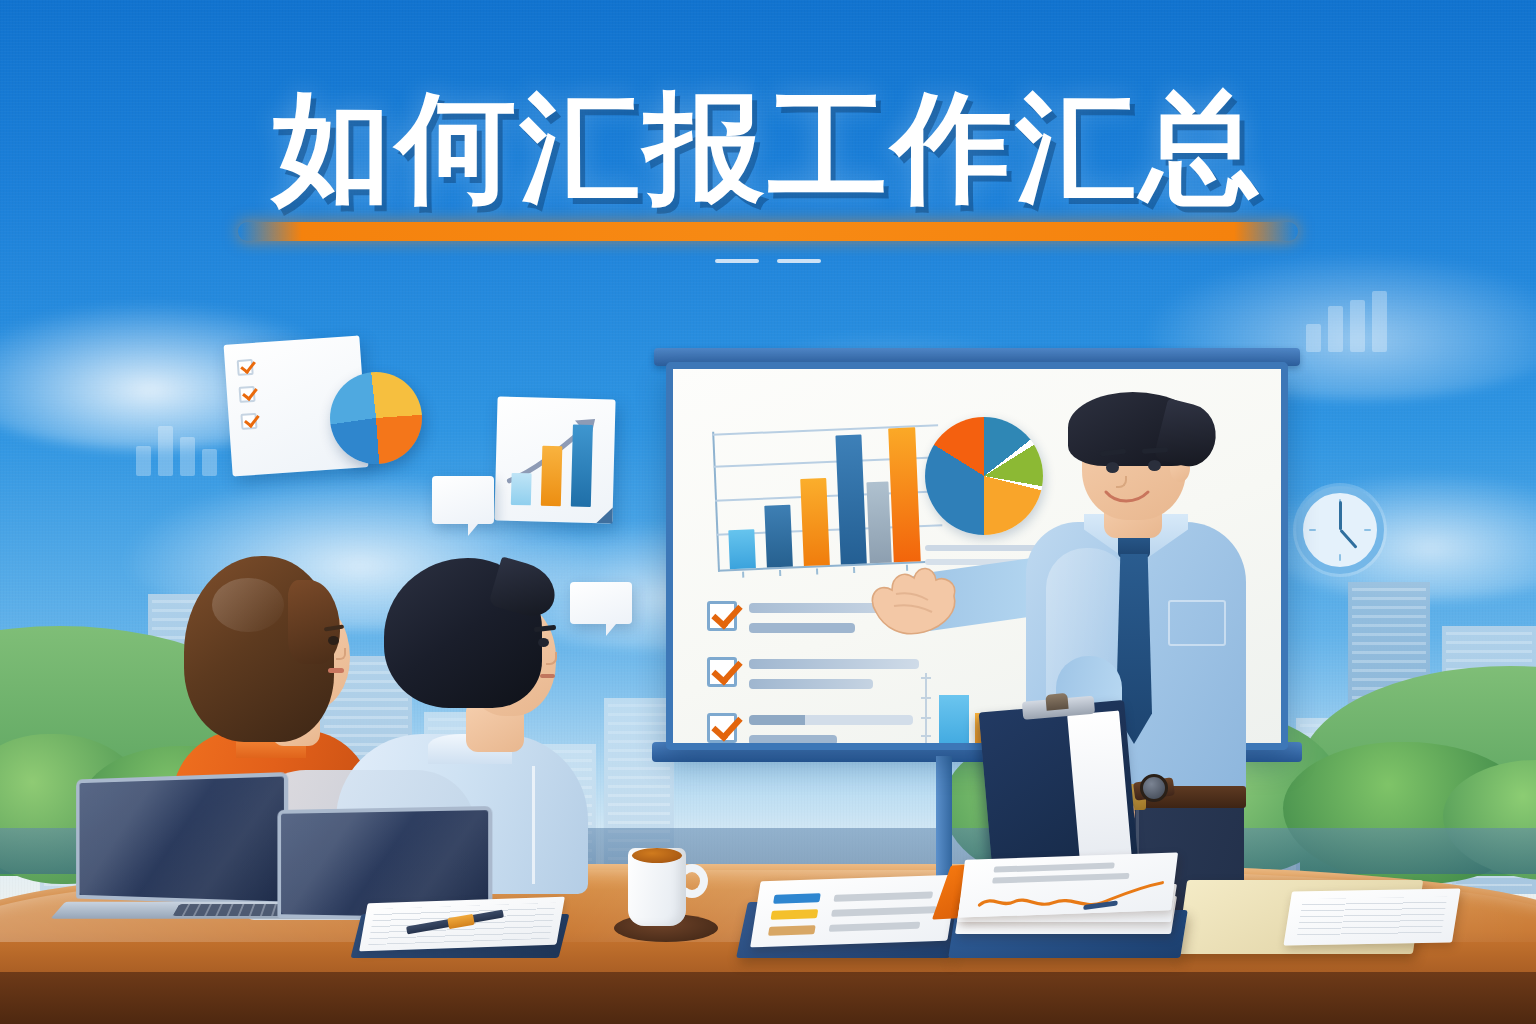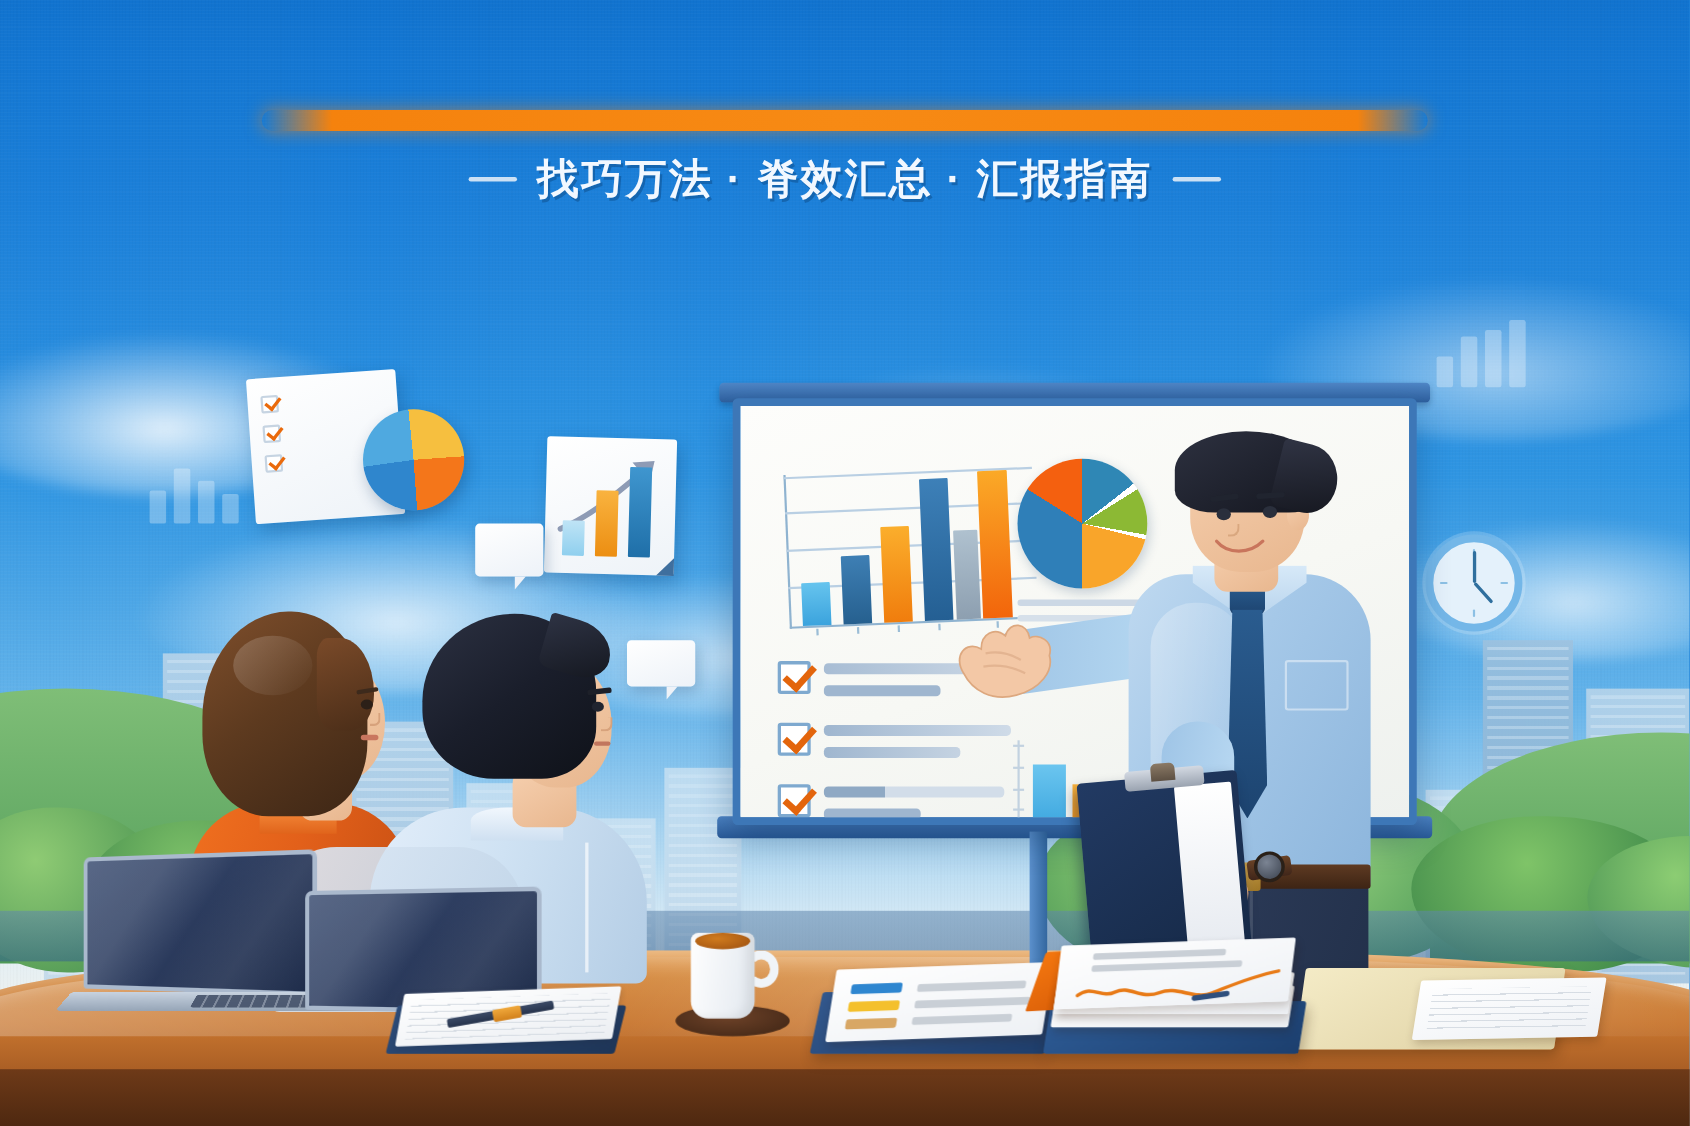--- a/index.html
+++ b/index.html
@@ -377,24 +377,24 @@
   <div class="treeband" style="left:64%; right:-40px; bottom:140px;">
     <div class="blob" style="left:-40px; bottom:0;  width:220px; height:150px; background:radial-gradient(circle at 40% 30%,#8ecf76,#3b874c);"></div>
     <div class="blob" style="left:120px; bottom:8px; width:240px; height:164px; background:radial-gradient(circle at 40% 28%,#9cd681,#3f8f50);"></div>
     <div class="blob" style="left:300px; bottom:0;  width:250px; height:142px; background:radial-gradient(circle at 42% 30%,#7fc468,#2f7a42);"></div>
     <div class="blob" style="left:460px; bottom:4px; width:200px; height:120px; background:radial-gradient(circle at 40% 30%,#8ccd73,#37824a);"></div>
   </div>
 
   <div class="wall-rail"></div>
 
   <div class="title-wrap">
+    <div class="title">如何汇报工作汇总</div>
     <div class="title-underline"></div>
     <div class="sub-row">
       <span class="sub-dash"></span>
-      <span class="subtitle">找巧万法 · 脊效汇总 · 汇报指南</span>
       <span class="sub-dash"></span>
     </div>
   </div>
 
   <div class="float ghost-bars" style="left:136px; top:418px; height:58px;">
     <i style="height:30px;"></i>
     <i style="height:50px;"></i>
     <i style="height:39px;"></i>
     <i style="height:27px;"></i>
   </div>

